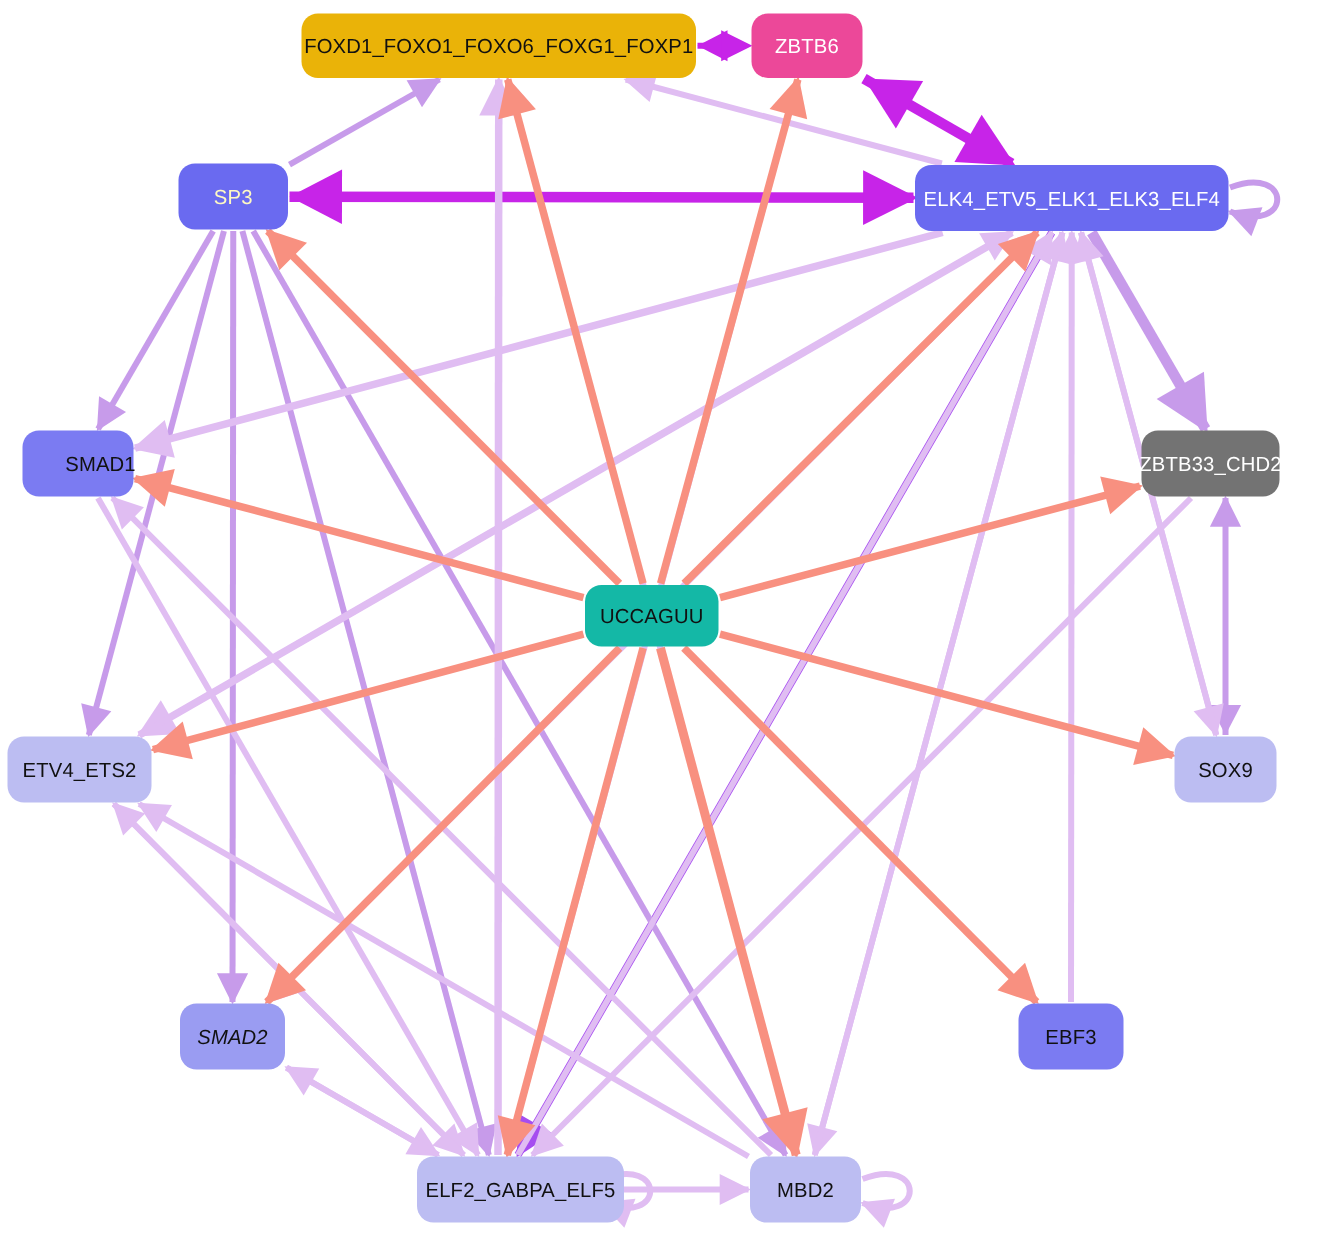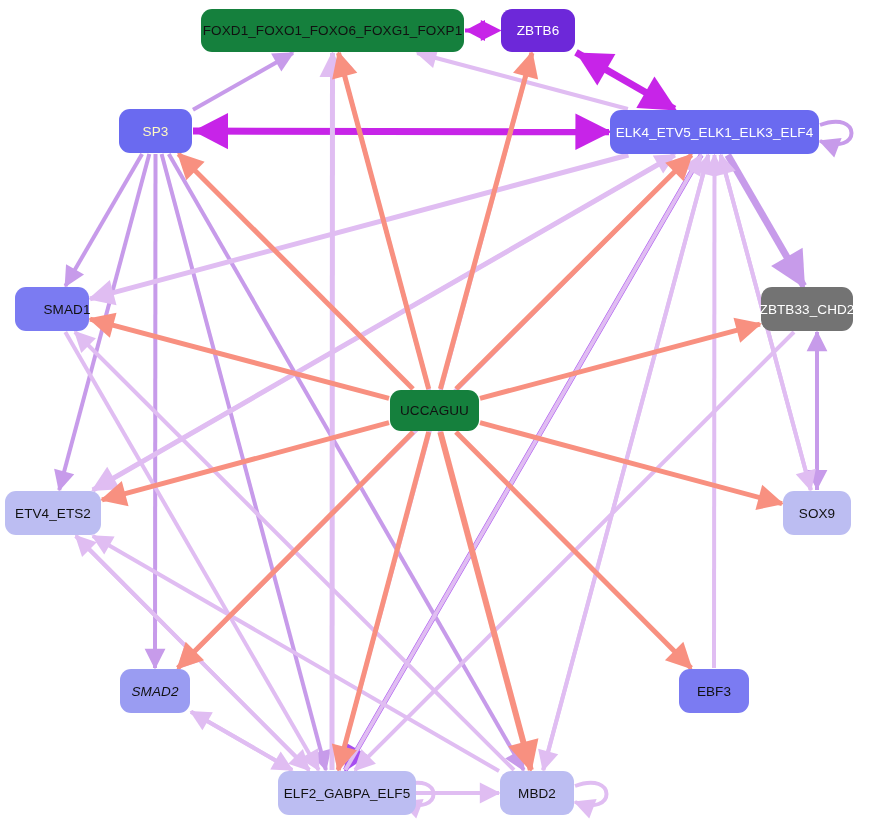--- a/index.html
+++ b/index.html
@@ -232,27 +232,27 @@
         <path marker-end="url(#m48)" d="M480.0,398.4 L760.0,324.1" stroke="#f89080" stroke-width="5" fill="none" stroke-linecap="butt"></path>
         <path marker-end="url(#m49)" d="M389.0,422.7 L102.0,499.8" stroke="#f89080" stroke-width="5" fill="none" stroke-linecap="butt"></path>
         <path marker-end="url(#m50)" d="M480.0,422.7 L782.0,503.6" stroke="#f89080" stroke-width="5" fill="none" stroke-linecap="butt"></path>
         <path marker-end="url(#m51)" d="M413.1,432.0 L177.9,668.0" stroke="#f89080" stroke-width="5" fill="none" stroke-linecap="butt"></path>
         <path marker-end="url(#m52)" d="M455.9,432.0 L691.1,668.0" stroke="#f89080" stroke-width="5" fill="none" stroke-linecap="butt"></path>
         <path marker-end="url(#m53)" d="M428.7,432.0 L338.2,770.0" stroke="#f89080" stroke-width="5" fill="none" stroke-linecap="butt"></path>
         <path marker-end="url(#m54)" d="M440.3,432.0 L530.8,770.0" stroke="#f89080" stroke-width="6" fill="none" stroke-linecap="butt"></path>
       </g>
   </svg>
   <div id="node-layer">
-      <div class="node" style="left: 201px; top: 9px; width: 263px; height: 43px; background: #15803d; color: rgb(17, 17, 17);">FOXD1_FOXO1_FOXO6_FOXG1_FOXP1</div>
-      <div class="node" style="left: 501px; top: 9px; width: 74px; height: 43px; background: #6d28d9; color: rgb(255, 255, 255);">ZBTB6</div>
+      <div class="node" style="left: 201px; top: 9px; width: 263px; height: 43px; background: #eab308; color: rgb(17, 17, 17);">FOXD1_FOXO1_FOXO6_FOXG1_FOXP1</div>
+      <div class="node" style="left: 501px; top: 9px; width: 74px; height: 43px; background: #ec4899; color: rgb(255, 255, 255);">ZBTB6</div>
       <div class="node" style="left: 119px; top: 109px; width: 73px; height: 44px; background: rgb(106, 106, 240); color: #fef9c3;">SP3</div>
       <div class="node" style="left: 610px; top: 110px; width: 209px; height: 44px; background: rgb(106, 106, 240); color: rgb(255, 255, 255);">ELK4_ETV5_ELK1_ELK3_ELF4</div>
       <div class="node" style="left: 15px; top: 287px; width: 74px; height: 44px; background: rgb(123, 123, 242); color: rgb(17, 17, 17); padding-left: 30px;">SMAD1</div>
       <div class="node" style="left: 761px; top: 287px; width: 92px; height: 44px; background: #737373; color: rgb(255, 255, 255);">ZBTB33_CHD2</div>
-      <div class="node" style="left: 390px; top: 390px; width: 89px; height: 41px; background: #15803d; color: rgb(17, 17, 17);">UCCAGUU</div>
+      <div class="node" style="left: 390px; top: 390px; width: 89px; height: 41px; background: #14b8a6; color: rgb(17, 17, 17);">UCCAGUU</div>
       <div class="node" style="left: 5px; top: 491px; width: 96px; height: 44px; background: rgb(188, 189, 242); color: rgb(17, 17, 17);">ETV4_ETS2</div>
       <div class="node" style="left: 783px; top: 491px; width: 68px; height: 44px; background: rgb(188, 189, 242); color: rgb(17, 17, 17);">SOX9</div>
       <div class="node" style="left: 120px; top: 669px; width: 70px; height: 44px; background: rgb(154, 156, 242); color: rgb(17, 17, 17); font-style: italic;">SMAD2</div>
       <div class="node" style="left: 679px; top: 669px; width: 70px; height: 44px; background: rgb(123, 123, 242); color: rgb(17, 17, 17);">EBF3</div>
       <div class="node" style="left: 263px; top: 771px; width: 138px; height: 44px; background: rgb(188, 189, 242); color: rgb(17, 17, 17); margin-left: 15px;">ELF2_GABPA_ELF5</div>
       <div class="node" style="left: 500px; top: 771px; width: 74px; height: 44px; background: rgb(188, 189, 242); color: rgb(17, 17, 17);">MBD2</div>
     </div>
 </div>
 
 </body></html>

